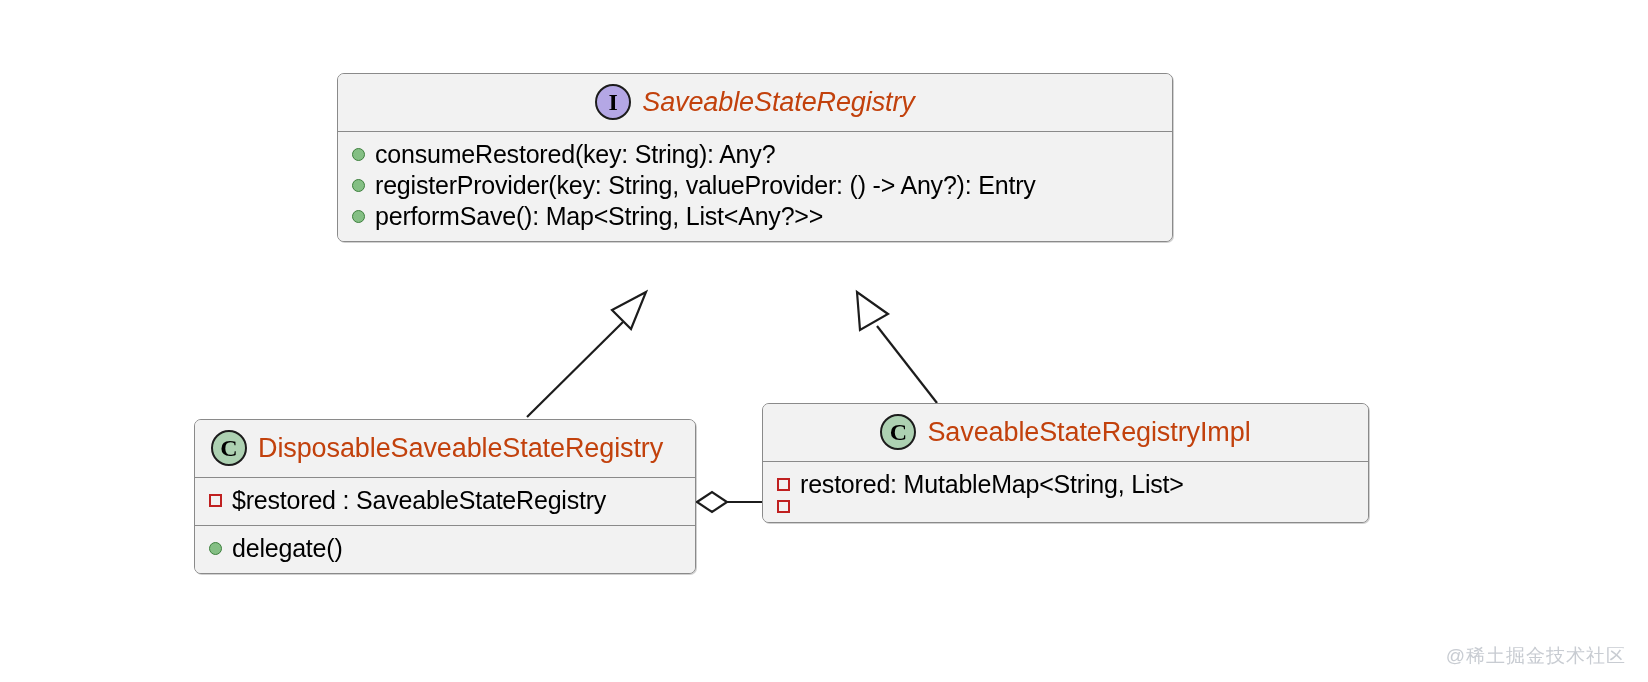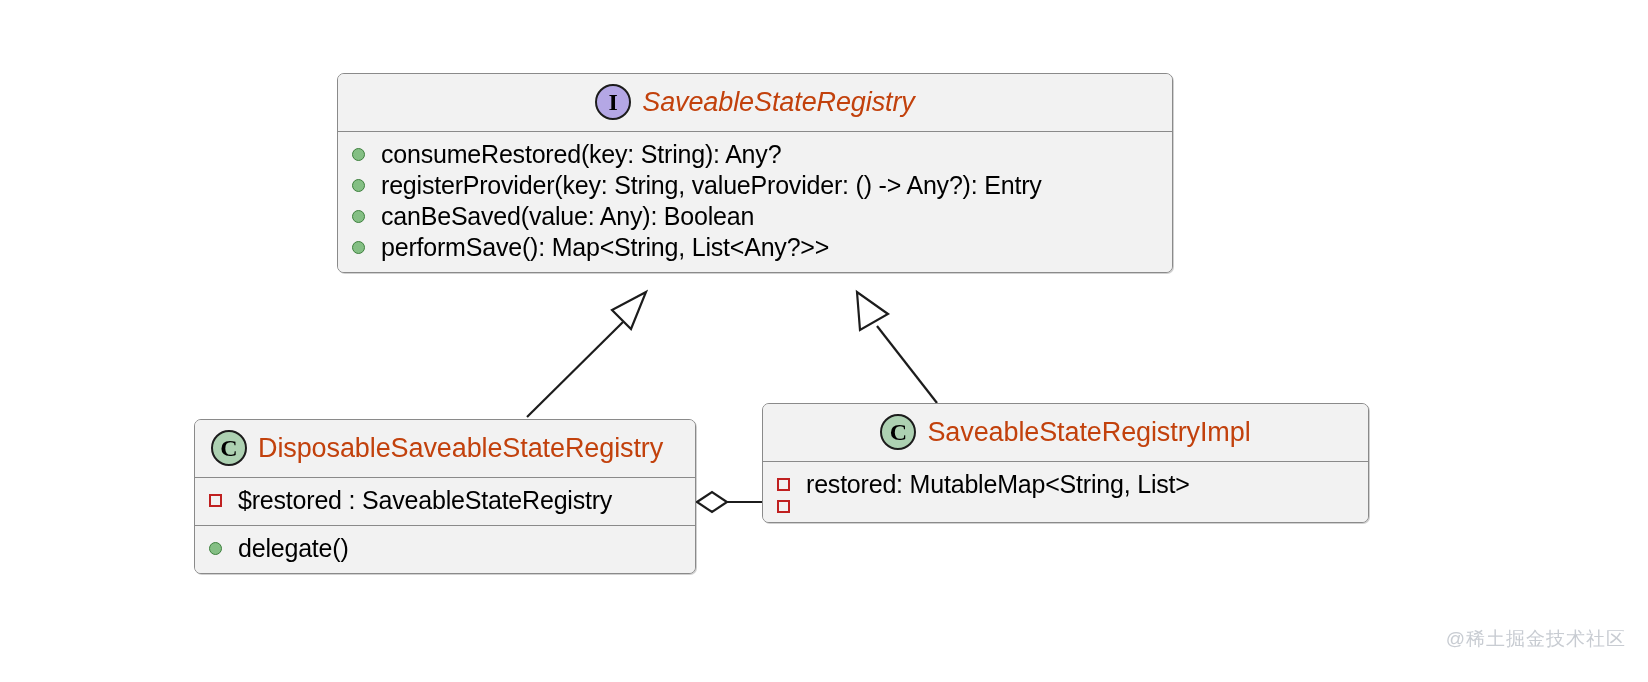--- a/index.html
+++ b/index.html
@@ -56,21 +56,21 @@
     background: #8a8a8a;
     margin: 0;
   }
   .uml-section {
     padding: 7px 14px 9px 14px;
     background: #f2f2f2;
   }
   .uml-row {
     display: flex;
     align-items: center;
-    gap: 16px;
+    gap: 10px;
     line-height: 31px;
     white-space: nowrap;
   }
   .uml-row-text {
     font-size: 25px;
     color: #000000;
     letter-spacing: -0.2px;
   }
 
   
@@ -124,21 +124,21 @@
     top: 0;
     width: 1648px;
     height: 682px;
     pointer-events: none;
   }
 
   
   .watermark {
     position: absolute;
     right: 22px;
-    bottom: 30px;
+    bottom: 13px;
     font-size: 19px;
     color: #c8ccd2;
     white-space: nowrap;
     letter-spacing: 1px;
   }
 </style>
 </head>
 <body>
 
 <div id="canvas">
@@ -174,24 +174,20 @@
       <div class="uml-row">
         <span class="marker method"></span>
         <span class="uml-row-text">consumeRestored(key: String): Any?</span>
       </div>
       <div class="uml-row">
         <span class="marker method"></span>
         <span class="uml-row-text">registerProvider(key: String, valueProvider: () -&gt; Any?): Entry</span>
       </div>
       <div class="uml-row">
         <span class="marker method"></span>
-        <span class="uml-row-text">canBeSaved(value: Any): Boolean</span>
-      </div>
-      <div class="uml-row">
-        <span class="marker method"></span>
         <span class="uml-row-text">performSave(): Map&lt;String, List&lt;Any?&gt;&gt;</span>
       </div>
     </div>
   </div>
 
   <div class="uml-box" id="box-disposable" style="left:194px; top:419px; width:502px;">
 
     <div class="uml-header left-align">
       <span class="badge class">C</span>
       <span class="uml-title">DisposableSaveableStateRegistry</span>

